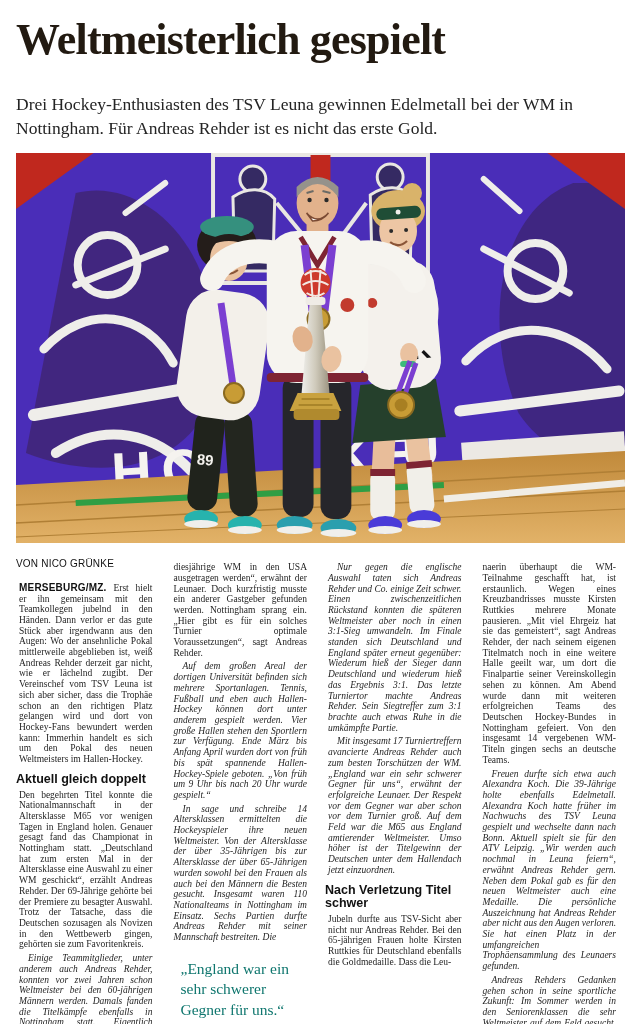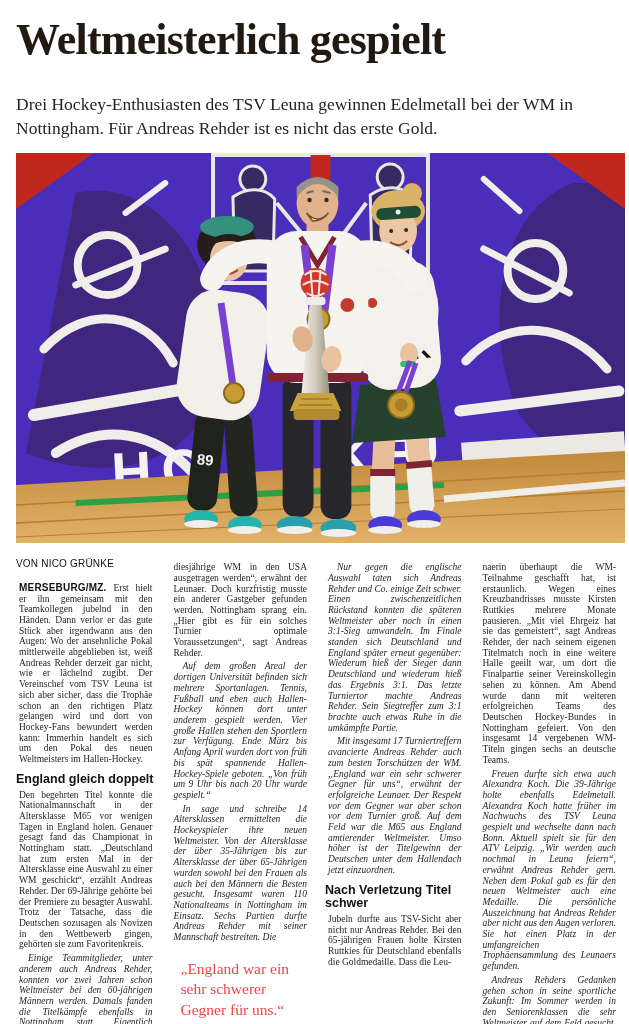--- a/index.html
+++ b/index.html
@@ -82,21 +82,21 @@
     font-weight:700;font-size:12.5px;color:#111;
     margin:8px 0 3px 0;
     text-align:left;line-height:1.1;
   }
   .pullquote{
     margin:16px 0 0 10px;
     text-align:left;
   }
   .pullquote .qtext{
     font-family:"Liberation Serif", serif;
-    font-size:15.5px;line-height:1.32;color:#ef4444;
+    font-size:15.5px;line-height:1.32;color:#0f766e;
   }
   .pullquote .qauthor{
     margin-top:18px;
     font-family:"Liberation Sans", sans-serif;
     font-weight:700;font-size:9.5px;line-height:1.4;color:#111;
   }
 </style>
 </head>
 <body>
 
@@ -267,21 +267,21 @@
       </g>
     </svg>
   </div>
 
 
   <div class="cols">
 
     <div class="col">
       <div class="byline">VON NICO GRÜNKE</div>
       <p><span class="lead-in">MERSEBURG/MZ.</span> <span>Erst hielt er ihn gemeinsam mit den Teamkollegen jubelnd in den Händen. Dann verlor er das gute Stück aber irgendwann aus den Augen: Wo der ansehnliche Pokal mittlerweile abgeblieben ist, weiß Andreas Rehder derzeit gar nicht, wie er lächelnd zugibt. Der Vereinschef vom TSV Leuna ist sich aber sicher, dass die Trophäe schon an den richtigen Platz gelangen wird und dort von Hockey-Fans bewundert werden kann: Immerhin handelt es sich um den Pokal des neuen Weltmeisters im Hallen-Hockey.</span></p>
-      <div class="subhead">England gleich doppelt</div>
+      <div class="subhead">Aktuell gleich doppelt</div>
       <p>Den begehrten Titel konnte die Nationalmannschaft in der Altersklasse M65 vor wenigen Tagen in England holen. Genauer gesagt fand das Championat in Nottingham statt. „Deutschland hat zum ersten Mal in der Altersklasse eine Auswahl zu einer WM geschickt“, erzählt Andreas Rehder. Der 69-Jährige gehörte bei der Premiere zu besagter Auswahl. Trotz der Tatsache, dass die Deutschen sozusagen als Novizen in den Wettbewerb gingen, gehörten sie zum Favoritenkreis.</p>
       <p class="ind">Einige Teammitglieder, unter anderem auch Andreas Rehder, konnten vor zwei Jahren schon Weltmeister bei den 60-jährigen Männern werden. Damals fanden die Titelkämpfe ebenfalls in Nottingham statt. „Eigentlich sollte die</p>
     </div>
 
     <div class="col">
       <p>diesjährige WM in den USA ausgetragen werden“, erwähnt der Leunaer. Doch kurzfristig musste ein anderer Gastgeber gefunden werden. Nottingham sprang ein. „Hier gibt es für ein solches Turnier optimale Voraussetzungen“, sagt Andreas Rehder.</p>
       <p class="ind">Auf dem großen Areal der dortigen Universität befinden sich mehrere Sportanlagen. Tennis, Fußball und eben auch Hallen-Hockey können dort unter anderem gespielt werden. Vier große Hallen stehen den Sportlern zur Verfügung. Ende März bis Anfang April wurden dort von früh bis spät spannende Hallen-Hockey-Spiele geboten. „Von früh um 9 Uhr bis nach 20 Uhr wurde gespielt.“</p>
       <p class="ind">In sage und schreibe 14 Altersklassen ermittelten die Hockeyspieler ihre neuen Weltmeister. Von der Altersklasse der über 35-Jährigen bis zur Altersklasse der über 65-Jährigen wurden sowohl bei den Frauen als auch bei den Männern die Besten gesucht. Insgesamt waren 110 Nationalteams in Nottingham im Einsatz. Sechs Partien durfte Andreas Rehder mit seiner Mannschaft bestreiten. Die</p>
       <div class="pullquote">
         <div class="qtext">„England war ein sehr schwerer Gegner für uns.“</div>

